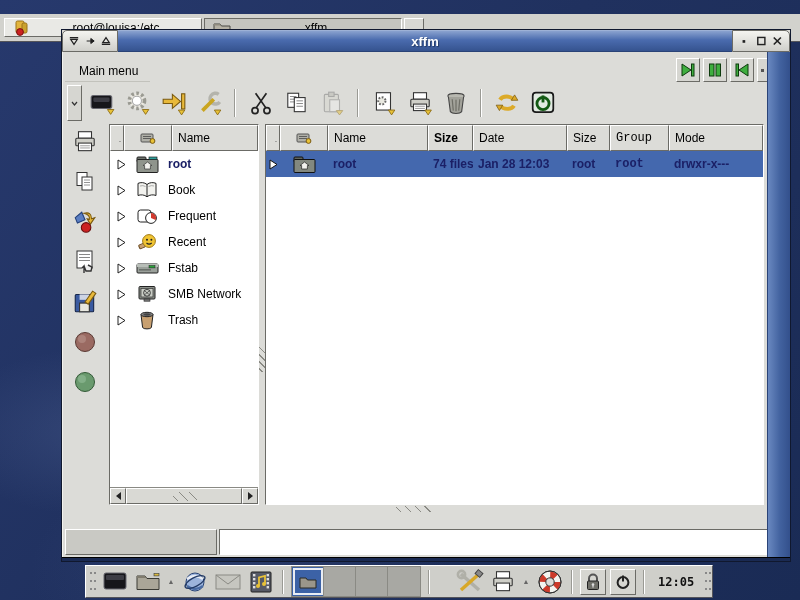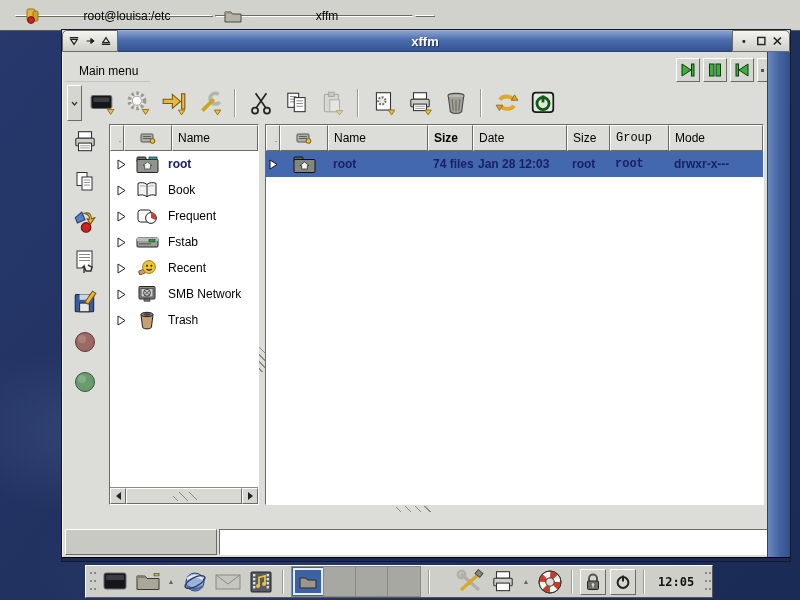--- a/index.html
+++ b/index.html
@@ -7,22 +7,22 @@
   body { font-family:"Liberation Sans", sans-serif; font-size:12px; color:#000; }
 
   .desktop { position:relative; width:800px; height:600px;
     background:
       radial-gradient(ellipse 220px 120px at 12% 72%, rgba(90,110,160,.30), rgba(90,110,160,0) 70%),
       radial-gradient(ellipse 300px 160px at 30% 95%, rgba(80,100,150,.22), rgba(80,100,150,0) 70%),
       linear-gradient(130deg, #27396d 0%, #20315f 45%, #1a2b55 100%);
   }
 
   
-  .taskbar-top { position:absolute; left:0; top:0; width:800px; height:28px;
-    background:#d2d2cd; border-bottom:1px solid #55555a; display:flex; align-items:stretch; padding:15px; gap:2px; }
+  .taskbar-top { position:absolute; left:0; top:14px; width:800px; height:28px;
+    background:#d2d2cd; border-bottom:1px solid #55555a; display:flex; align-items:stretch; padding:4px; gap:2px; }
   .task-btn { width:198px; display:flex; align-items:center; gap:8px; padding:0 8px;
     background:#e9e9e5; border:1px solid; border-color:#ffffff #6b6b66 #6b6b66 #ffffff; }
   .task-btn.active { background:#c5c5bf; border-color:#6b6b66 #ffffff #ffffff #6b6b66; }
   .task-btn .tlabel { flex:1; text-align:center; }
   .task-mini { width:20px; background:#d9d9d4; border:1px solid; border-color:#ffffff #6b6b66 #6b6b66 #ffffff; }
 
   
   .window { position:absolute; left:62px; top:30px; width:728px; height:531px;
     outline:1px solid #10182e; background:#dcdcd8; }
   .titlebar { position:absolute; left:0; top:0; right:0; height:22px; display:flex; }
@@ -430,45 +430,45 @@
               </span>
               <span class="lbl">Frequent</span>
             </div>
             <div class="trow">
               <span class="exp">
                   <svg width="9" height="11" viewBox="0 0 9 11">
                     <path d="M1 1 L8 5.5 L1 10 z" fill="#fff" stroke="#222"></path>
                   </svg>
                 </span>
               <span class="ricon">
-                <svg width="23" height="16" viewBox="0 0 23 16">
-                  <rect x="1" y="4" width="21" height="9" rx="1" fill="#9aa09a" stroke="#222"></rect>
-                  <rect x="1" y="4" width="21" height="3" fill="#b8beb8"></rect>
-                  <rect x="13" y="5.5" width="6" height="2.4" fill="#2aa23a" stroke="#222" stroke-width=".5"></rect>
-                  <rect x="3" y="9" width="12" height="1.6" fill="#6a706a"></rect>
-                </svg>
-              </span>
-              <span class="lbl">Fstab</span>
-            </div>
-            <div class="trow">
-              <span class="exp">
-                  <svg width="9" height="11" viewBox="0 0 9 11">
-                    <path d="M1 1 L8 5.5 L1 10 z" fill="#fff" stroke="#222"></path>
-                  </svg>
-                </span>
-              <span class="ricon">
                 <svg width="22" height="18" viewBox="0 0 22 18">
                   <rect x="3" y="11" width="6" height="4" rx="1" fill="#c8a070" stroke="#6a4a20" transform="rotate(-22 6 13)"></rect>
                   <circle cx="13" cy="8" r="6.4" fill="#f0c433" stroke="#a07a16"></circle>
                   <circle cx="11" cy="6.8" r="1" fill="#222"></circle>
                     <circle cx="15.4" cy="6.8" r="1" fill="#222"></circle>
                   <path d="M10.5 10 q2.6 2.2 5.2 0" stroke="#222" fill="none" stroke-width="1.1"></path>
                 </svg>
               </span>
               <span class="lbl">Recent</span>
+            </div>
+            <div class="trow">
+              <span class="exp">
+                  <svg width="9" height="11" viewBox="0 0 9 11">
+                    <path d="M1 1 L8 5.5 L1 10 z" fill="#fff" stroke="#222"></path>
+                  </svg>
+                </span>
+              <span class="ricon">
+                <svg width="23" height="16" viewBox="0 0 23 16">
+                  <rect x="1" y="4" width="21" height="9" rx="1" fill="#9aa09a" stroke="#222"></rect>
+                  <rect x="1" y="4" width="21" height="3" fill="#b8beb8"></rect>
+                  <rect x="13" y="5.5" width="6" height="2.4" fill="#2aa23a" stroke="#222" stroke-width=".5"></rect>
+                  <rect x="3" y="9" width="12" height="1.6" fill="#6a706a"></rect>
+                </svg>
+              </span>
+              <span class="lbl">Fstab</span>
             </div>
             <div class="trow">
               <span class="exp">
                   <svg width="9" height="11" viewBox="0 0 9 11">
                     <path d="M1 1 L8 5.5 L1 10 z" fill="#fff" stroke="#222"></path>
                   </svg>
                 </span>
               <span class="ricon">
                 <svg width="22" height="18" viewBox="0 0 22 18">
                   <rect x="3" y="1.5" width="16" height="12.5" rx="1" fill="#8b9089" stroke="#222"></rect>

